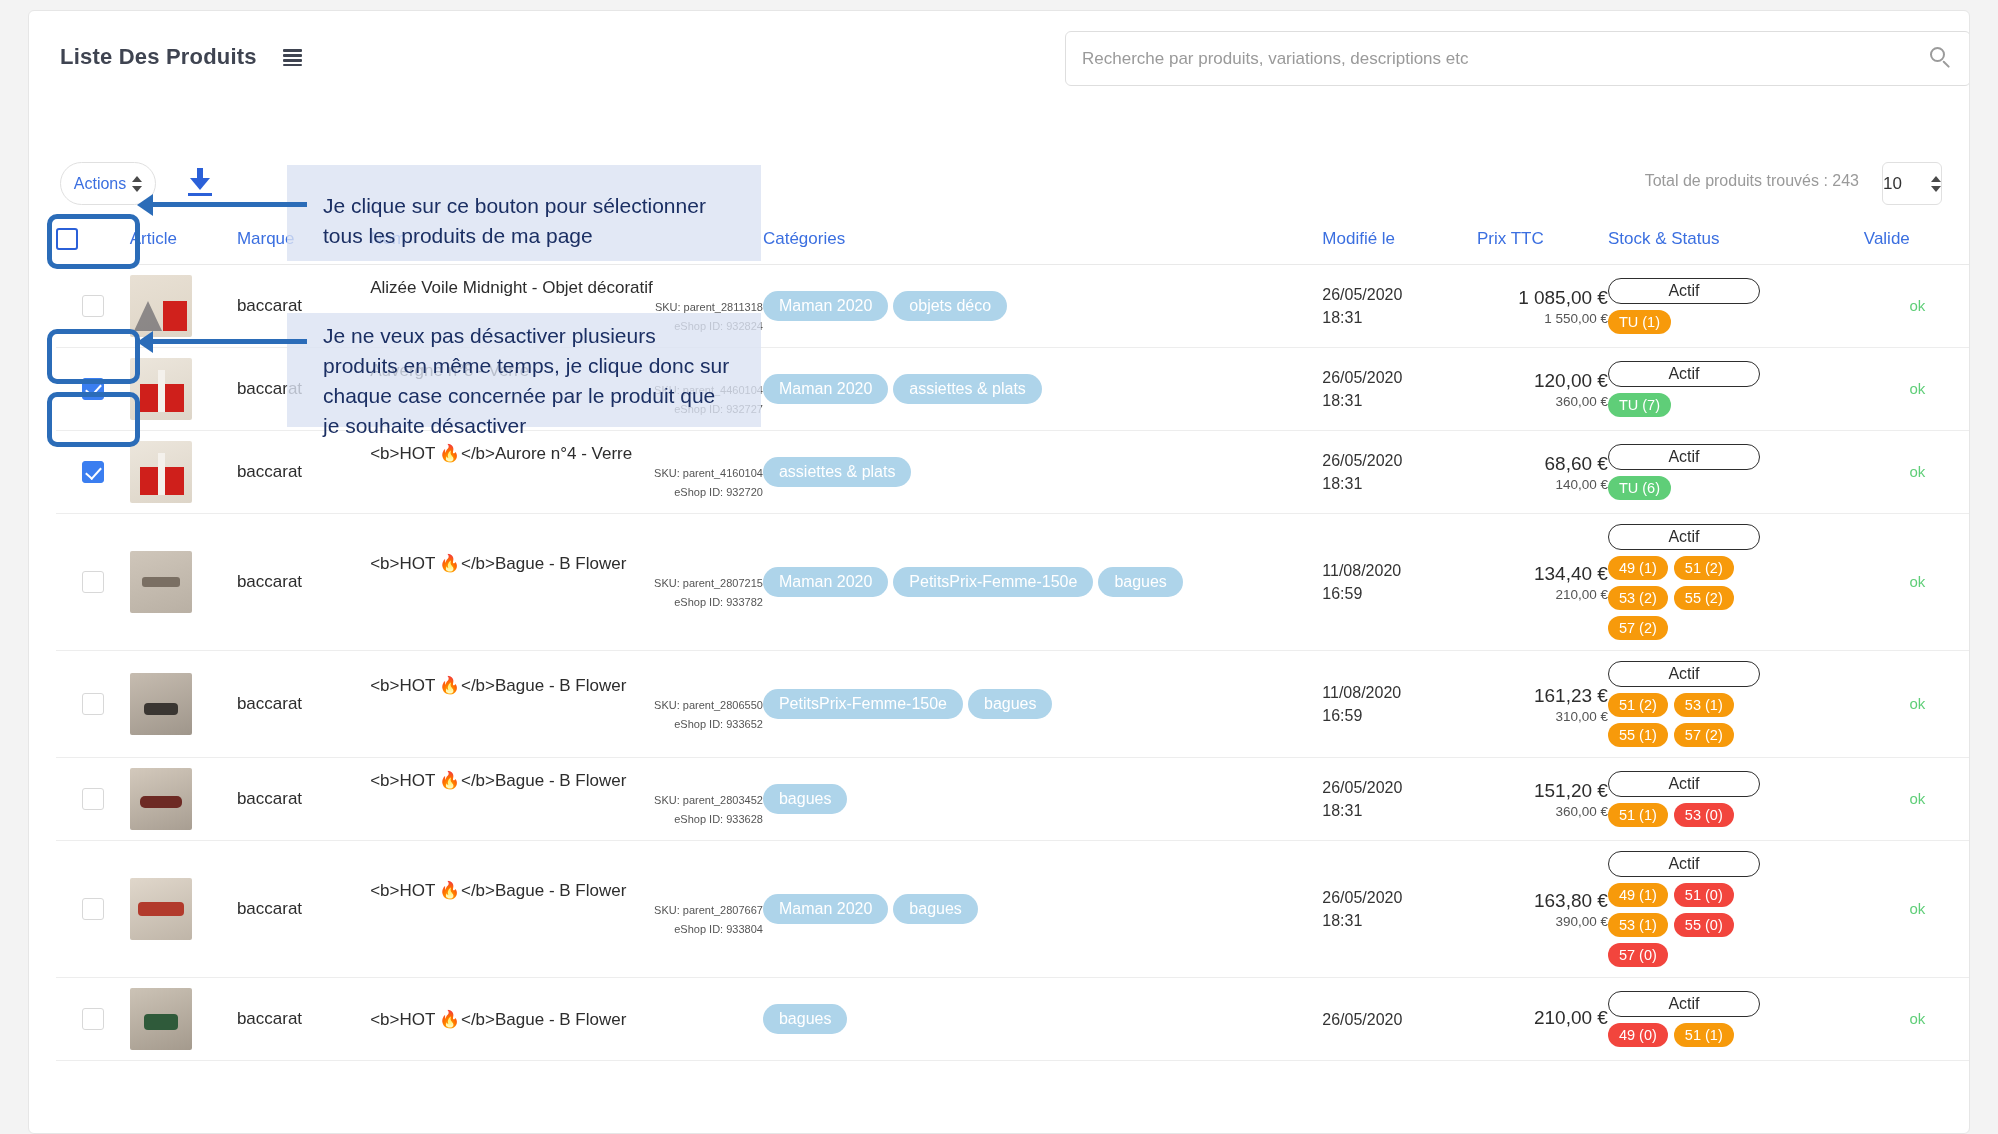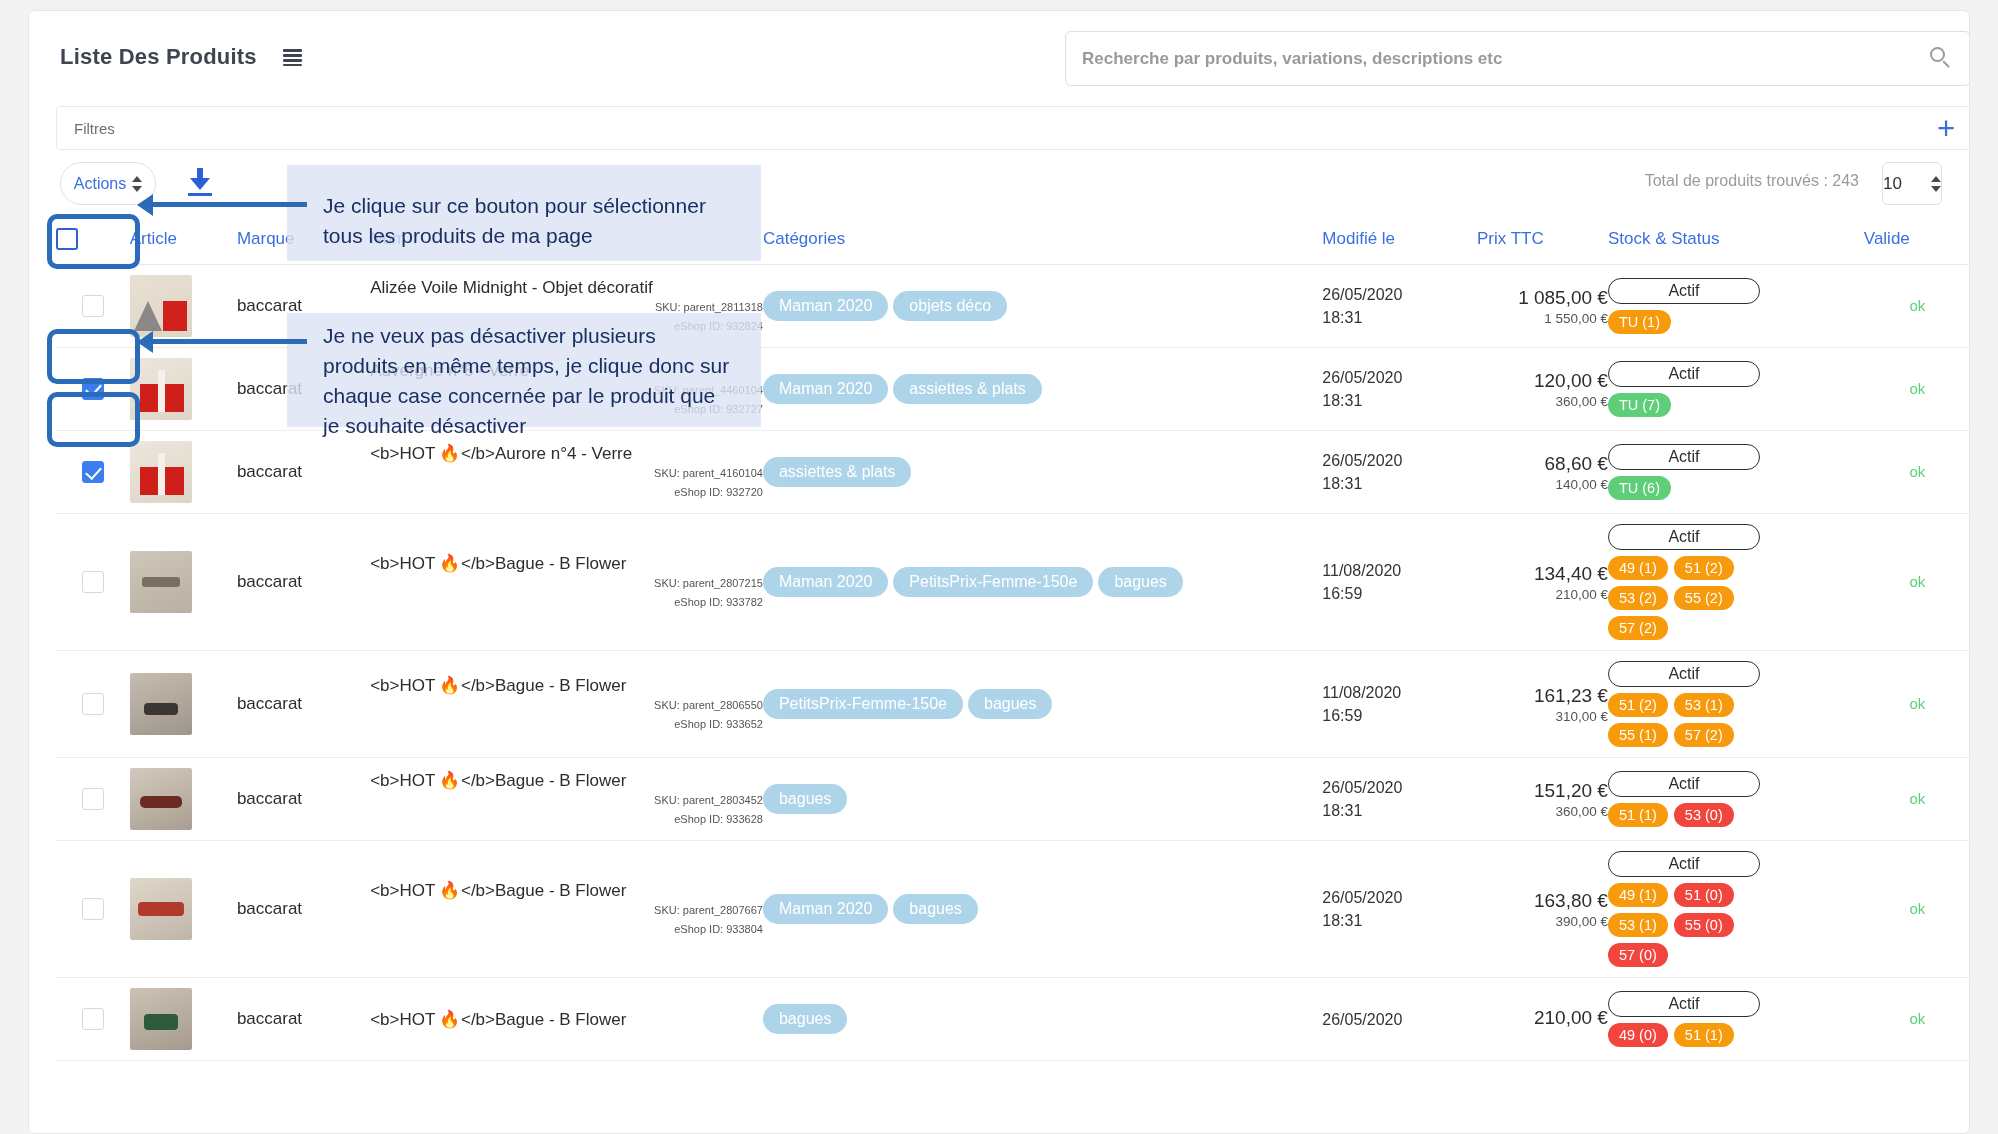--- a/index.html
+++ b/index.html
@@ -44,21 +44,21 @@
   .search-box {
     position: absolute; left: 1036px; top: 20px;
     width: 906px; height: 55px;
     border: 1px solid #dedede; border-radius: 6px;
     background: #fff;
   }
   .search-box input {
     position: absolute; left: 16px; top: 0; width: 810px; height: 53px;
     border: none; outline: none; background: transparent;
     font-family: "Liberation Sans", sans-serif;
-    font-size: 17px; color: #5b5b5b; font-weight: bold;
+    font-size: 17px; color: #5b5b5b;
   }
   .search-box input::placeholder { color: #9a9a9a; }
   .search-icon {
     position: absolute; right: 18px; top: 15px; width: 22px; height: 22px;
   }
   .search-icon .circ {
     position: absolute; left: 0; top: 0; width: 15px; height: 15px;
     border: 2px solid #9b9b9b; border-radius: 50%;
   }
   .search-icon .hand {
@@ -326,24 +326,20 @@
     </div>
 
     <div class="search-box">
       <input type="text" placeholder="Recherche par produits, variations, descriptions etc" style="">
       <span class="search-icon">
         <span class="circ"></span>
           <span class="hand"></span>
       </span>
     </div>
 
-    <div class="filters">
-      <span class="filters-label">Filtres</span>
-      <span class="filters-plus">+</span>
-    </div>
 
     <div class="actions-btn">
       <span class="lbl">Actions</span>
       <span class="spin">
           <span class="up"></span>
           <span class="dn"></span>
         </span>
     </div>
     <div class="dl-icon">
       <span class="stem"></span>

